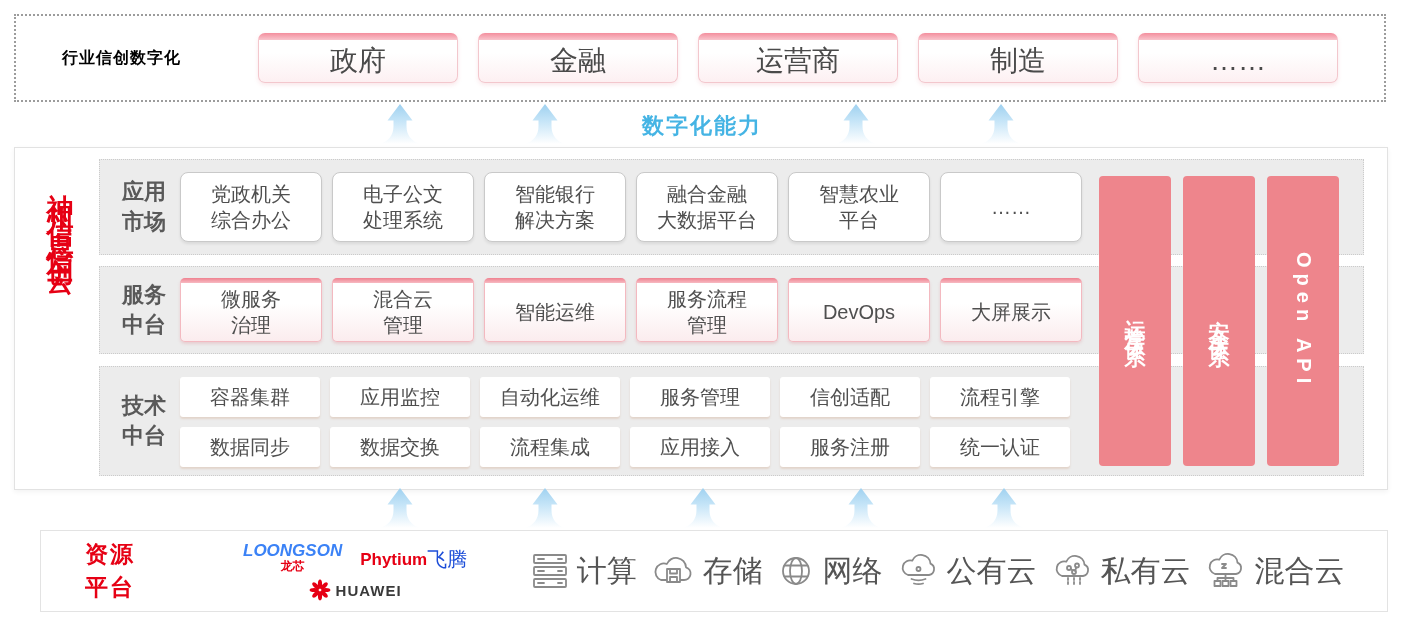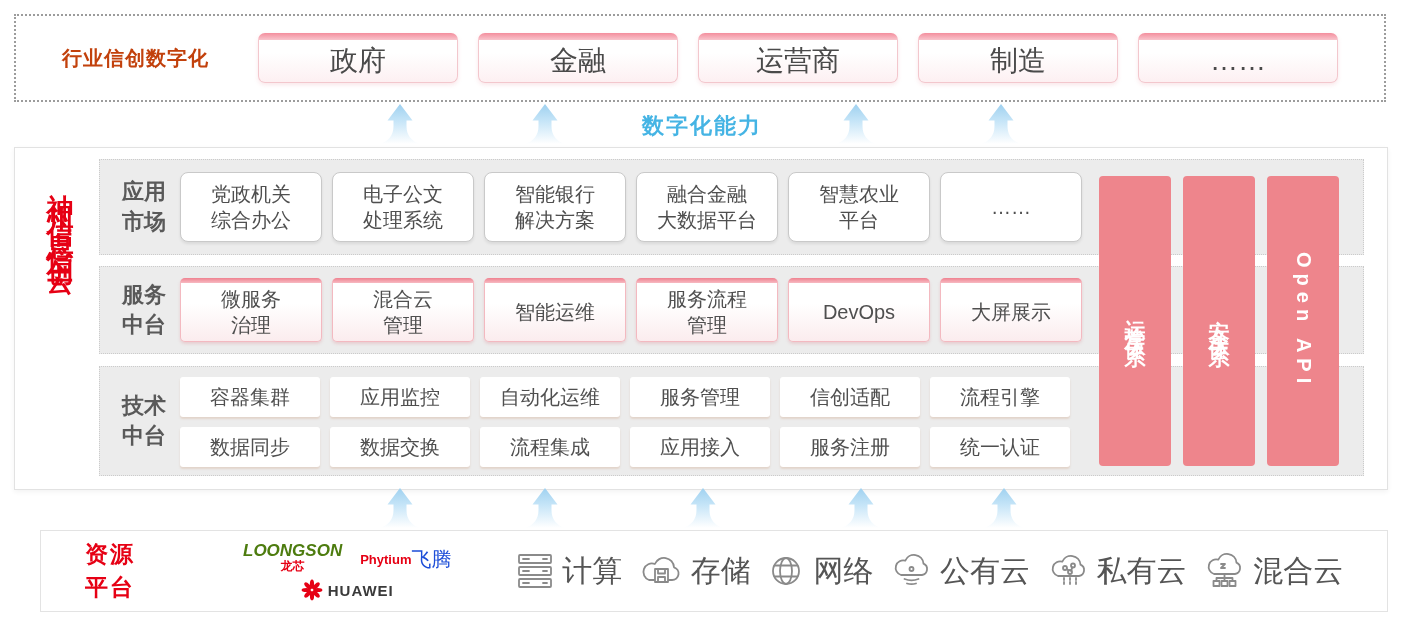--- a/index.html
+++ b/index.html
@@ -3,22 +3,22 @@
 <meta charset="utf-8">
 <style>
   html,body{margin:0;padding:0;background:#ffffff;}
   body{width:1402px;height:632px;position:relative;overflow:hidden;
        font-family:"Liberation Sans","DejaVu Sans",sans-serif;color:#4f4f4f;}
   .abs{position:absolute;}
 
   
   #top-banner{left:14px;top:14px;width:1372px;height:88px;border:2px dotted #9c9c9c;
     box-sizing:border-box;display:flex;align-items:center;}
-  #top-title{margin-left:46px;width:196px;flex:none;font-size:20px;font-weight:bold;
-    color:#c2410c;letter-spacing:1px;}
+  #top-title{margin-left:46px;width:196px;flex:none;font-size:16px;font-weight:bold;
+    color:#000000;letter-spacing:1px;}
   .industry-box{width:200px;height:50px;margin-right:20px;flex:none;display:flex;
     flex-direction:column;border-radius:7px;box-shadow:0 2px 4px rgba(225,120,140,.18);}
   .icap{height:7px;border-radius:7px 7px 0 0;background:linear-gradient(180deg,#f48e9d,#f8c5cd);}
   .ibody{flex:1;border:1px solid #f3c7cd;border-top:none;border-radius:0 0 7px 7px;
     background:linear-gradient(180deg,#ffffff 30%,#fdf0f2);display:flex;align-items:center;
     justify-content:center;font-size:28px;color:#4a4a4a;}
 
   
   #cap-label{left:0;right:16px;top:111px;text-align:center;font-size:22px;font-weight:bold;
     color:#45b4e4;letter-spacing:2px;margin-left:18px;}
@@ -60,24 +60,24 @@
   .sidebar span.latin{letter-spacing:6px;font-size:20px;}
 
   
   #resource-panel{left:40px;top:530px;width:1348px;height:82px;background:#fff;
     border:1px solid #e3e3e3;box-sizing:border-box;display:flex;align-items:center;padding-left:20px;}
   #resource-label{margin-left:24px;flex:none;font-size:23px;font-weight:bold;color:#e60014;
     line-height:1.45;letter-spacing:2px;white-space:pre-line;}
   #vendors{margin-left:108px;flex:none;display:flex;flex-direction:column;align-items:center;}
   .vrow{display:flex;align-items:flex-start;gap:18px;}
   .loongson{display:flex;flex-direction:column;align-items:center;}
-  .loongson .vname{font-style:italic;font-weight:bold;color:#4d7c0f;font-size:17px;}
+  .loongson .vname{font-style:italic;font-weight:bold;color:#3b82f6;font-size:17px;}
   .loongson .vsub{font-size:12px;font-weight:bold;color:#e60014;margin-top:-3px;}
   .phytium{display:flex;align-items:center;margin-top:5px;}
-  .phytium .vname{font-weight:bold;color:#e60014;font-size:13px;}
+  .phytium .vname{font-weight:bold;color:#e60014;font-size:17px;}
   .phytium .vsub{font-weight:normal;color:#1d4ed8;font-size:20px;}
   .huawei{display:flex;align-items:center;gap:5px;margin-top:4px;}
   .huawei .vname{font-weight:bold;color:#3a3a3a;font-size:15px;letter-spacing:1px;}
   #resource-items{flex:1;display:flex;justify-content:space-around;align-items:center;
     margin:0 36px 0 56px;}
   .res-item{display:flex;align-items:center;gap:7px;}
   .res-item .lbl{font-size:30px;color:#555;}
   .icon-stroke{fill:none;stroke:#8a8a8a;stroke-width:1.8;stroke-linecap:round;stroke-linejoin:round;}
 </style>
 </head>

